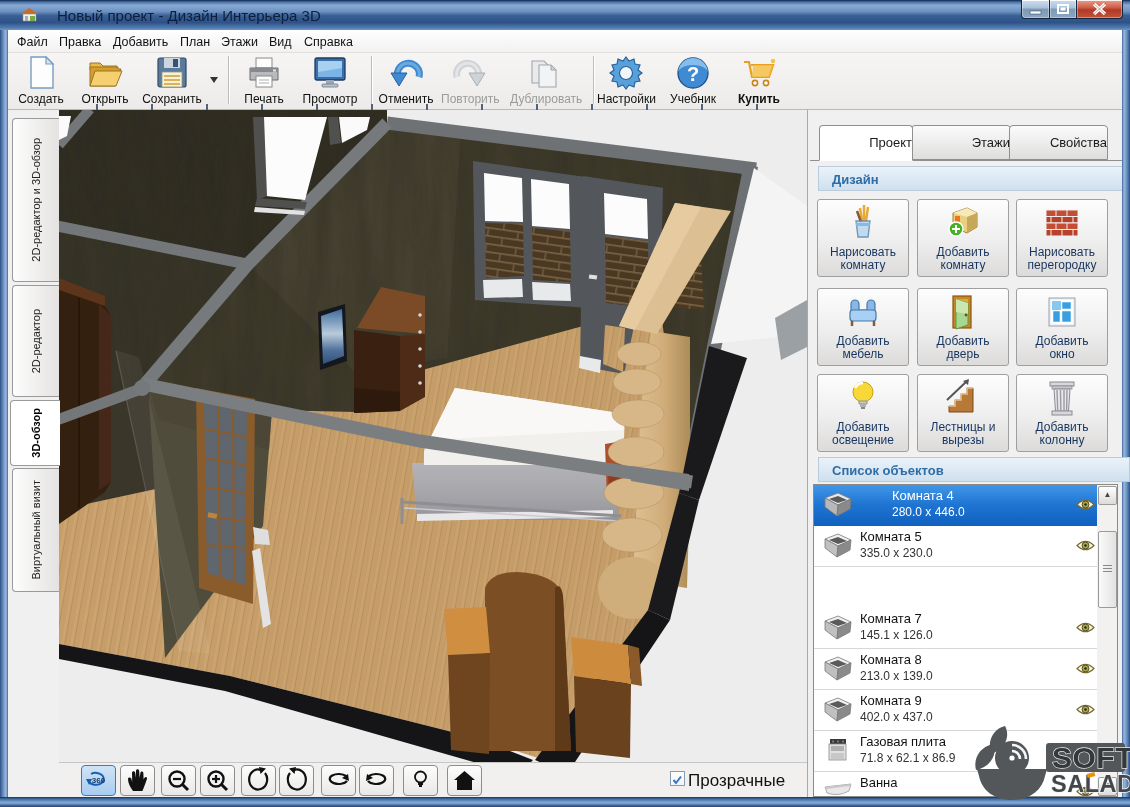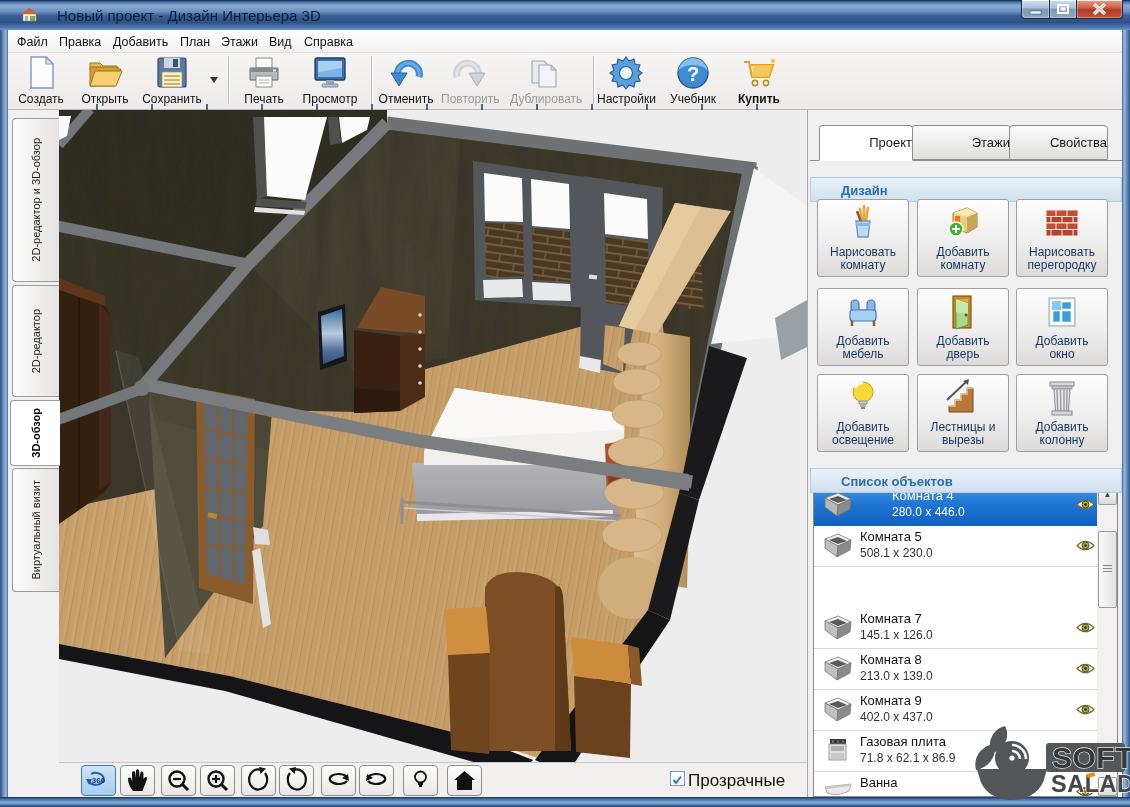--- a/index.html
+++ b/index.html
@@ -41,21 +41,21 @@
 .fbtn{position:absolute;top:2px;width:33px;height:29px;border:1px solid #8d8d8d;border-radius:4px;background:linear-gradient(180deg,#fdfdfd,#e9e8e6);}
 .fbtn.act{border:1px solid #3a7abf;background:linear-gradient(180deg,#cfe3f7,#a8ccf0);}
 .fbtn svg{position:absolute;left:0;top:0;}
 #chkrow{position:absolute;left:629px;top:8px;font-size:17px;color:#111;}
 #chkbox{position:absolute;left:-18px;top:0px;width:13px;height:13px;border:1px solid #8a9cb2;background:linear-gradient(180deg,#fff,#f0f4f9);}
 
 #rpanel{left:799px;top:0px;width:315px;height:687px;background:#f0f0f0;border-left:1px solid #a9a9a9;}
 .rtab{position:absolute;top:15px;height:33px;border:1px solid #8f8f8f;border-radius:4px 4px 0 0;background:linear-gradient(180deg,#fbfbfb,#dededd);text-align:right;font-size:13px;color:#1a1a1a;line-height:33px;}
 .rtab.act{background:#fff;border-bottom:1px solid #fff;z-index:2;height:34px;}
 #rtabline{position:absolute;left:2px;top:50px;width:312px;height:1px;background:#8f8f8f;}
-.shead{position:absolute;left:2px;width:312px;height:25px;border:1px solid #b9cbdc;background:linear-gradient(180deg,#eaf2fa,#cfe0ee);font-size:13px;font-weight:bold;color:#2e6da6;line-height:25px;padding-left:30px;box-sizing:border-box;margin-top:11px;}
+.shead{position:absolute;left:10px;width:312px;height:25px;border:1px solid #b9cbdc;background:linear-gradient(180deg,#eaf2fa,#cfe0ee);font-size:13px;font-weight:bold;color:#2e6da6;line-height:25px;padding-left:13px;box-sizing:border-box;}
 .gbtn{position:absolute;width:90px;height:76px;border:1px solid #9f9f9f;border-radius:3px;background:linear-gradient(180deg,#fdfdfd 0%,#efeeee 55%,#dcdbda 100%);text-align:center;font-size:12px;color:#16355e;}
 .gbtn .lbl{position:absolute;left:0;width:100%;bottom:4px;line-height:13px;}
 .gbtn svg{position:absolute;left:50%;top:1px;transform:translateX(-50%);}
 
 #olist{position:absolute;left:5px;top:374px;width:284px;height:311px;background:#fff;border:1px solid #8a8a8a;overflow:hidden;}
 .oitem{position:absolute;left:0;width:284px;height:40px;border-bottom:1px solid #d8d8d8;background:#fff;}
 .oitem.sel{background:linear-gradient(180deg,#3f97e8 0%,#1f74d2 50%,#1061c0 100%);border-bottom:1px solid #1061c0;}
 .oitem .t1{position:absolute;left:46px;top:3px;font-size:13px;color:#111;}
 .oitem .t2{position:absolute;left:46px;top:20px;font-size:12px;color:#333;}
 .oitem.sel .t1,.oitem.sel .t2{color:#fff;margin-left:32px;}
@@ -584,21 +584,21 @@
           </svg>
         </div>
 <div class="oitem" style="top:41px">
           <svg class="oic" width="32" height="28" viewBox="0 0 32 28">
             <polygon points="3,8 16,3 29,9 16,15" fill="#f0f0f0" stroke="#7a7a7a" stroke-width="0.8"></polygon>
             <polygon points="3,8 16,15 15,26 3,17" fill="#c0c0c0" stroke="#7a7a7a" stroke-width="0.8"></polygon>
             <polygon points="29,9 16,15 15,26 28,19" fill="#8a8a8a" stroke="#7a7a7a" stroke-width="0.8"></polygon>
             <polygon points="7,9 16,6 25,10 16,13" fill="#5a5a5a"></polygon>
           </svg>
           <span class="t1">Комната 5</span>
-          <span class="t2">508.1 x 230.0</span>
+          <span class="t2">335.0 x 230.0</span>
           <svg class="eye" width="19" height="13" viewBox="0 0 19 13">
             <path d="M1,6.5 Q9.5,-2 18,6.5 Q9.5,15 1,6.5 Z" fill="#f8f4e0" stroke="#7a6a30" stroke-width="1.2"></path>
             <circle cx="9.5" cy="6.5" r="3.4" fill="#a8a858" stroke="#55511e" stroke-width="1"></circle>
             <circle cx="9.5" cy="6.5" r="1.3" fill="#2a2a10"></circle>
           </svg>
         </div>
 <div class="oitem" style="top:123px">
           <svg class="oic" width="32" height="28" viewBox="0 0 32 28">
             <polygon points="3,8 16,3 29,9 16,15" fill="#f0f0f0" stroke="#7a7a7a" stroke-width="0.8"></polygon>
             <polygon points="3,8 16,15 15,26 3,17" fill="#c0c0c0" stroke="#7a7a7a" stroke-width="0.8"></polygon>

